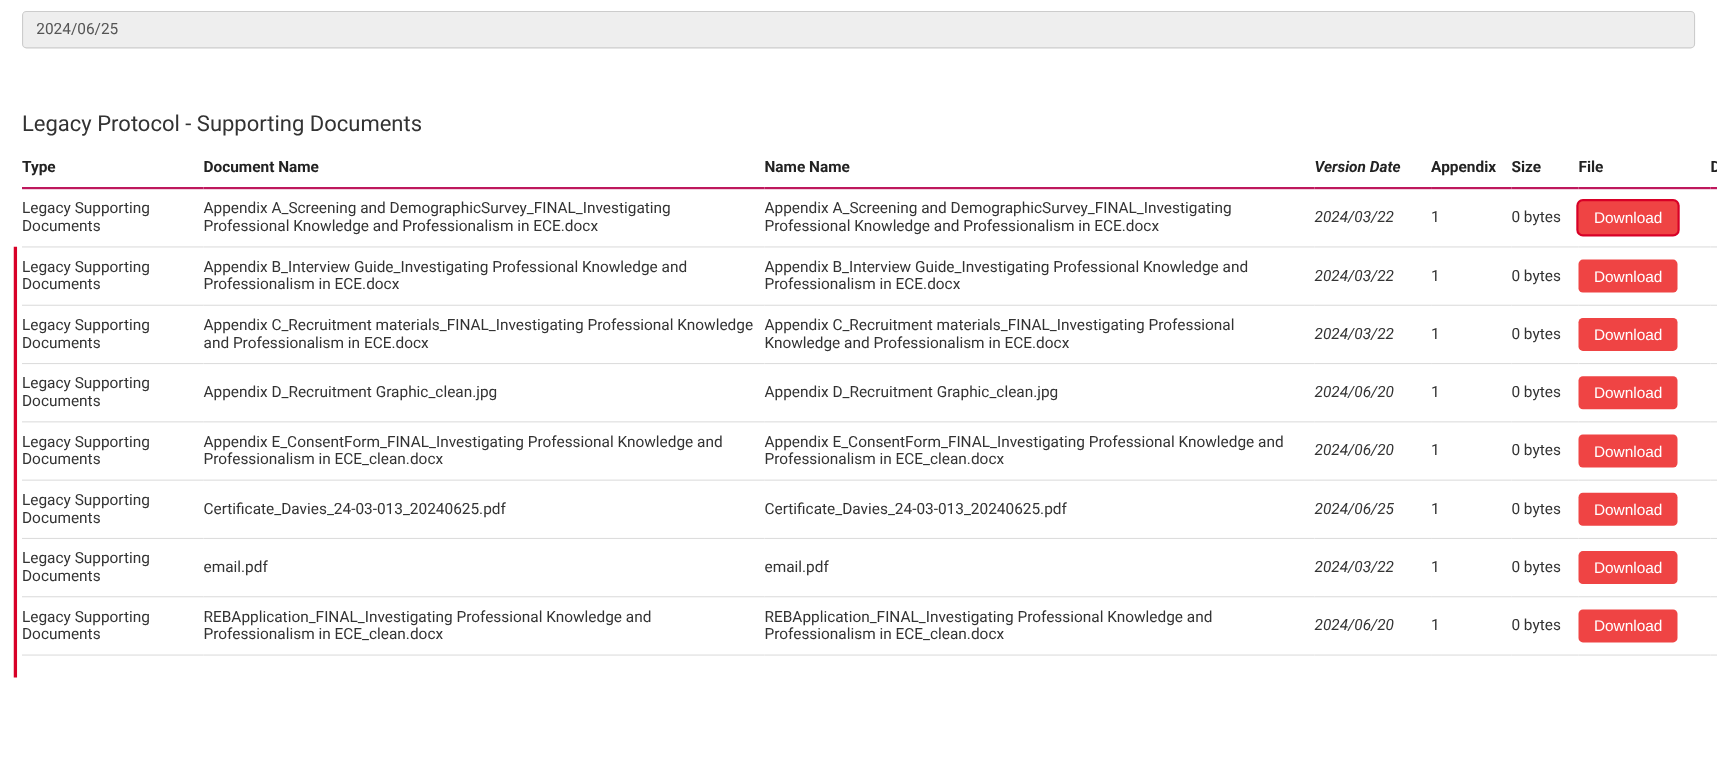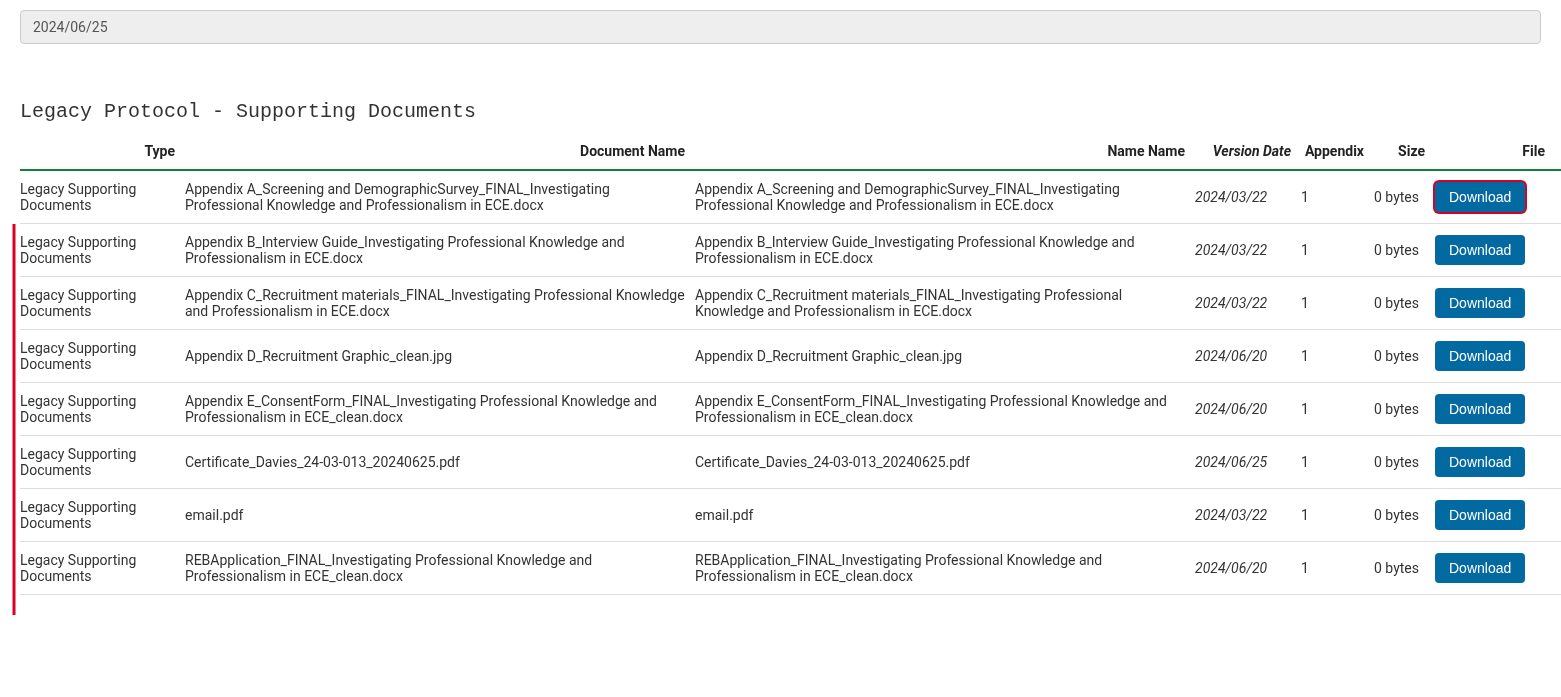--- a/index.html
+++ b/index.html
@@ -25,56 +25,55 @@
     padding: 8px 12px;
     color: #555;
     font-size: 14px;
     width: 100%;
     box-sizing: border-box;
   }
   .section-title {
     font-size: 20px;
     margin-top: 56px;
     margin-bottom: 14px;
-    font-family: Liberation Mono, monospace;
   }
   table.doc-table {
     width: 100%;
     border-collapse: collapse;
     table-layout: fixed;
   }
   .doc-table th {
-    text-align: right;
+    text-align: left;
     font-weight: 700;
     font-size: 14px;
     color: #222;
     vertical-align: bottom;
     padding: 6px 10px 10px 0;
-    border-bottom: 2px solid #15803d;
+    border-bottom: 2px solid #be185d;
   }
   .doc-table td {
     vertical-align: middle;
     padding: 10px 10px 10px 0;
     border-top: 1px solid #ddd;
     border-bottom: 1px solid #ddd;
     font-size: 14px;
     color: #333;
     word-wrap: break-word;
   }
   .col-type     { width: 155px; }
   .col-docname  { width: 500px; margin-left: 24px; }
   .col-filename { width: 490px; }
   .col-vdate    { width: 96px; font-style: italic; }
   .col-version  { width: 63px; }
   .col-size     { width: 51px; }
   .col-view     { width: 110px; }
   .col-delete   { width: 50px; text-align: right; }
   .btn {
     display: inline-block;
-    background: #0369a1;
+    background: #ef4444;
     color: #fff;
     border: none;
     border-radius: 4px;
     padding: 7px 14px;
     font-size: 14px;
     cursor: pointer;
     text-align: center;
   }
   .btn.highlight {
     box-shadow: 0 0 0 2px #d80027;

